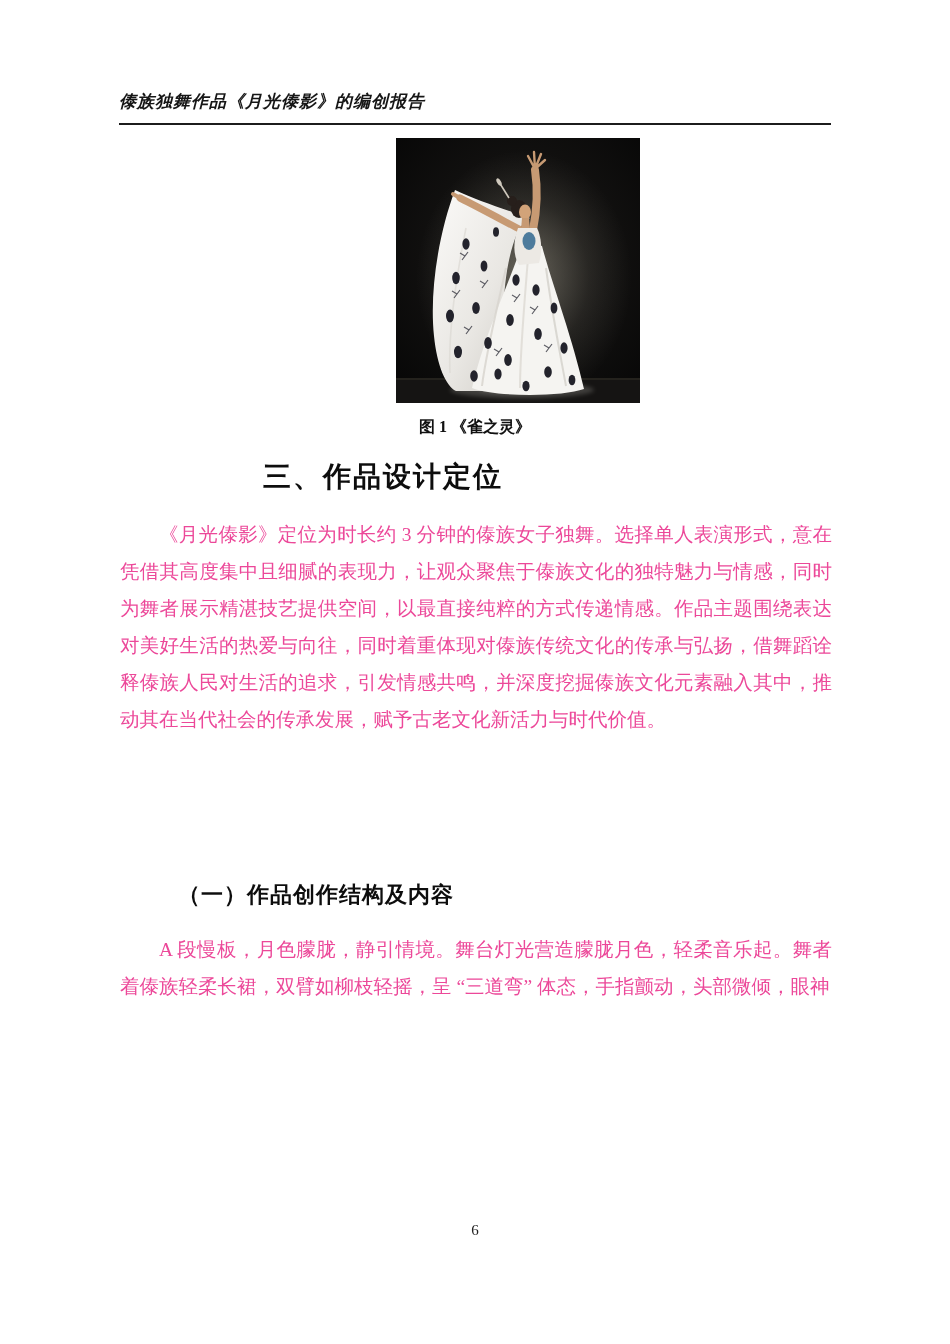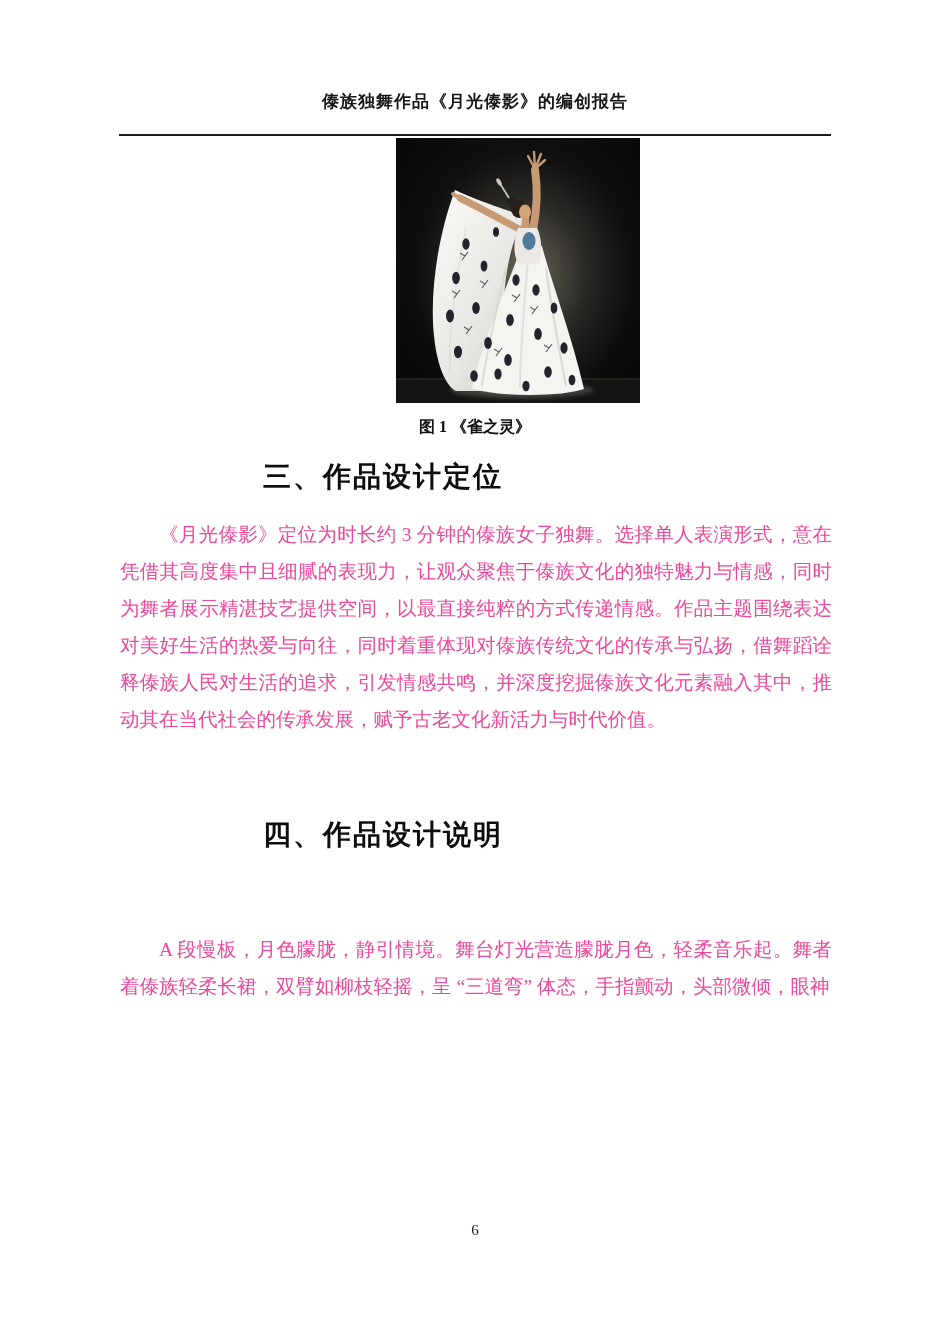--- a/index.html
+++ b/index.html
@@ -10,27 +10,28 @@
     background: #ffffff;
     color: #1a1a1a;
     font-family: "Liberation Serif", serif;
     overflow: hidden;
   }
   .doc-header {
     position: absolute;
     left: 119px;
     top: 90px;
     width: 712px;
-    text-align: center;
+    text-align: left;
     font-size: 17px;
     font-weight: 600;
     letter-spacing: 1px;
     color: #161616;
     border-bottom: 2px solid #1c1c1c;
-    padding-bottom: 21px;
+    padding-bottom: 10px;
+    font-style: italic;
   }
   .photo {
     position: absolute;
     left: 396px;
     top: 138px;
     width: 244px;
     height: 265px;
     margin: 0;
   }
   .photo svg { display: block; }
@@ -196,22 +197,22 @@
       <ellipse cx="133" cy="103" rx="6.5" ry="9" fill="#3c6f93" opacity="0.9"></ellipse>
     </svg>
   </figure>
 
   <div class="caption">图 1 《雀之灵》</div>
 
   <h1 class="section-heading h-one">三、作品设计定位</h1>
 
   <p class="body-para para-one">《月光傣影》定位为时长约 3 分钟的傣族女子独舞。选择单人表演形式，意在凭借其高度集中且细腻的表现力，让观众聚焦于傣族文化的独特魅力与情感，同时为舞者展示精湛技艺提供空间，以最直接纯粹的方式传递情感。作品主题围绕表达对美好生活的热爱与向往，同时着重体现对傣族传统文化的传承与弘扬，借舞蹈诠释傣族人民对生活的追求，引发情感共鸣，并深度挖掘傣族文化元素融入其中，推动其在当代社会的传承发展，赋予古老文化新活力与时代价值。</p>
 
-  <h1 class="section-heading h-two">四、作品设计说明</h1>
-
+
+  <h2 class="subheading">（一）作品创作结构及内容</h2>
 
   <div class="body-block">
     <p class="body-para">A 段慢板，月色朦胧，静引情境。舞台灯光营造朦胧月色，轻柔音乐起。舞者着傣族轻柔长裙，双臂如柳枝轻摇，呈 “三道弯” 体态，手指颤动，头部微倾，眼神</p>
   </div>
 
   <div class="page-number">6</div>
 
 </div>
 
 </body></html>

